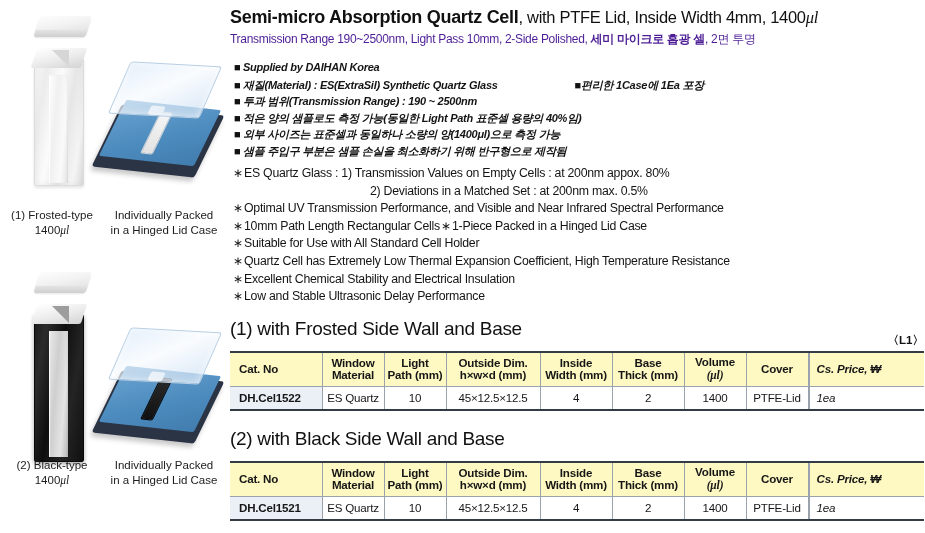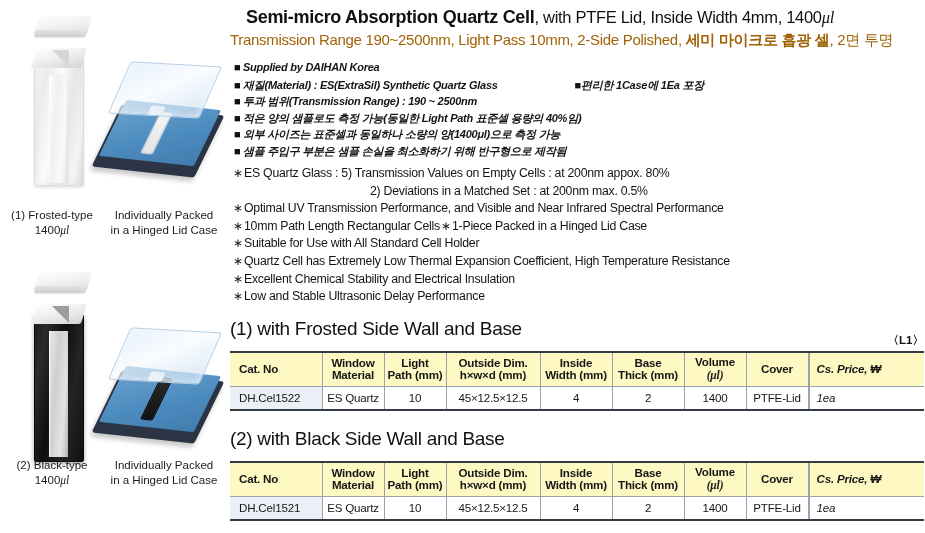--- a/index.html
+++ b/index.html
@@ -136,32 +136,32 @@
   .caption .mu { font-style: italic; font-family: "Liberation Serif", serif; }
 
   
   .content {
     position: absolute;
     left: 230px; top: 0;
     width: 695px; height: 533px;
   }
 
   .title-line1 {
-    position: absolute; left: 16px; top: 7px;
+    position: absolute; left: 0; top: 7px;
     font-size: 16.5px;
     letter-spacing: -0.3px;
     color: #111;
     white-space: nowrap;
   }
   .title-line1 .big { font-weight: bold; font-size: 18px; }
   .title-line2 {
     position: absolute; left: 0; top: 31px;
-    font-size: 15px;
+    font-size: 12px;
     letter-spacing: -0.3px;
-    color: #a16207;
+    color: #4c1d95;
     white-space: nowrap;
   }
   .title-line2 .kbold { font-weight: bold; }
   .mu-it { font-family: "Liberation Serif", serif; font-style: italic; }
 
   
   .sq-list {
     position: absolute; left: 4px; top: 61px;
     width: 690px;
   }
@@ -267,21 +267,21 @@
   }
   table.spec th:last-child, table.spec td:last-child {
     border-right: none;
     text-align: left;
     padding-left: 8px;
     font-style: italic;
   }
   
   td.catno {
     background: #eaf0f6 !important;
-    font-weight: normal;
+    font-weight: bold;
   }
   th.catno-h { text-align: left; }
   
   th.dbl, td.dbl {
     border-left: 3px double #555d66;
     box-shadow: inset 2px 0 0 -1px #9aa3ad;
   }
   .sub { font-family: "Liberation Serif", serif; font-style: italic; }
 </style>
 </head>
@@ -378,21 +378,21 @@
       <div class="sq-row">
         <span class="bullet">■</span><span>외부 사이즈는 표준셀과 동일하나 소량의 양(1400μl)으로 측정 가능</span>
       </div>
       <div class="sq-row">
         <span class="bullet">■</span><span>샘플 주입구 부분은 샘플 손실을 최소화하기 위해 반구형으로 제작됨</span>
       </div>
     </div>
 
     <div class="ast-list">
       <div class="ast-row">
-        <span class="star">∗</span><span>ES Quartz Glass : 5) Transmission Values on Empty Cells : at 200nm appox. 80%</span>
+        <span class="star">∗</span><span>ES Quartz Glass : 1) Transmission Values on Empty Cells : at 200nm appox. 80%</span>
       </div>
       <div class="ast-row indent">
         <span>2) Deviations in a Matched Set : at 200nm max. 0.5%</span>
       </div>
       <div class="ast-row">
         <span class="star">∗</span><span>Optimal UV Transmission Performance, and Visible and Near Infrared Spectral Performance</span>
       </div>
       <div class="ast-row">
         <span class="star">∗</span><span>10mm Path Length Rectangular Cells</span>
         <span class="second-col"><span class="star">∗</span><span>1-Piece Packed in a Hinged Lid Case</span></span>

